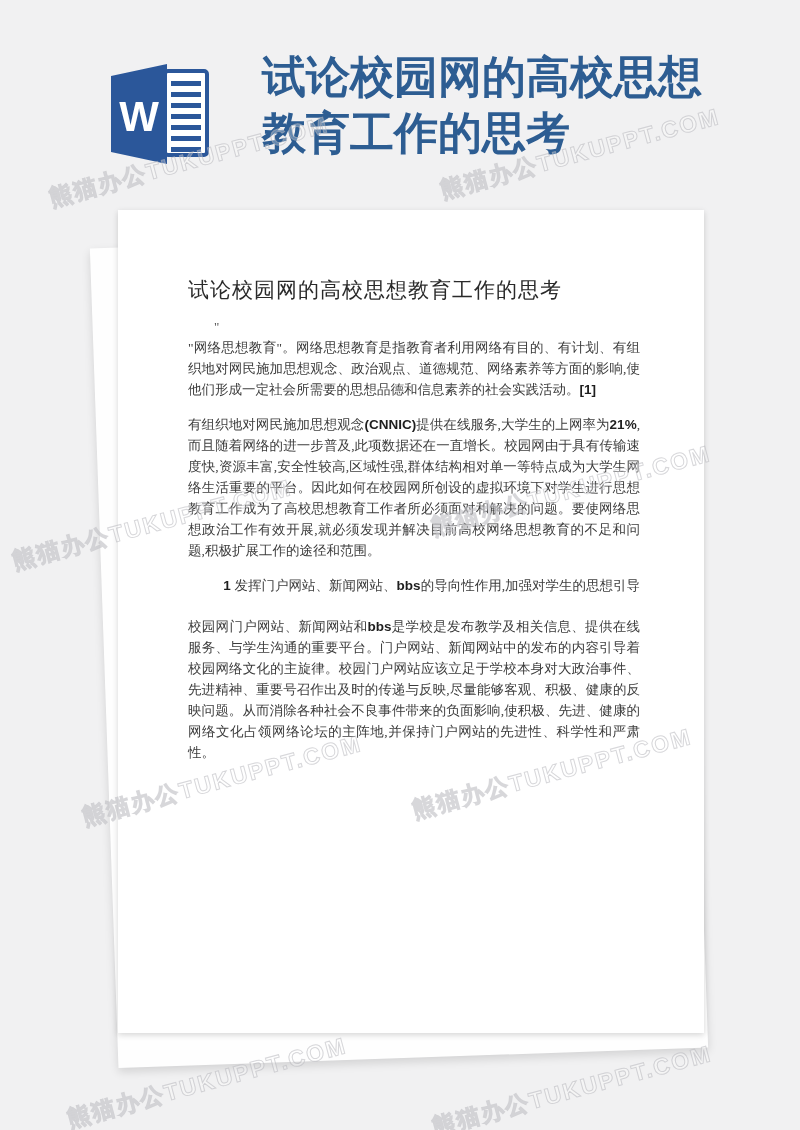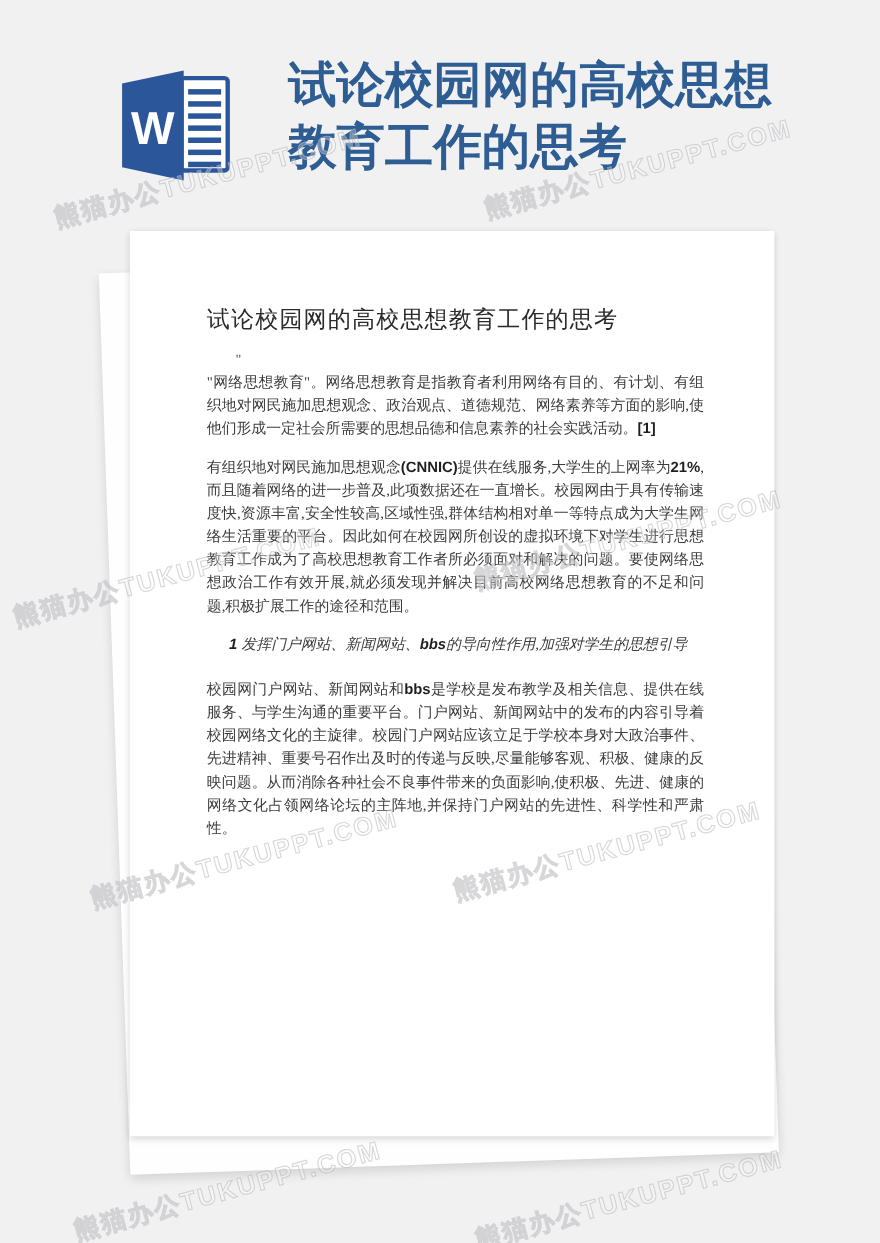--- a/index.html
+++ b/index.html
@@ -28,21 +28,21 @@
   .doc-body {
     padding:0 64px 0 70px; color:#3c3c3c;
     font-size:13.5px; line-height:21px;
   }
   .doc-title { margin:66px 0 0 0; font-size:21px; line-height:28px; color:#2a2a2a; letter-spacing:1px; }
   .small-indent { margin:12px 0 0 0; text-indent:2em; }
   .quote { font-size:13px; color:#555; }
   .kw { margin-top:6px; }
   .para { margin:14px 0 0 0; text-align:justify; }
   .cont { margin-top:0; }
-  .heading { margin-top:14px; text-indent:1.5em; text-align:left;font-style:italic; }
+  .heading { margin-top:14px; text-indent:1.5em; text-align:right; }
   .last { margin-top:20px; }
   .hl { font-family:"Liberation Sans","DejaVu Sans",sans-serif; color:#1f1f1f; font-weight:bold; }
   
   .wm {
     position:absolute; white-space:nowrap; pointer-events:none; z-index:5;
     font:bold 23px "Liberation Sans","DejaVu Sans",sans-serif;
     letter-spacing:2px;
     color:rgba(255,255,255,0.28);
     -webkit-text-stroke:1px rgba(183,183,188,0.55);
     text-stroke:1px rgba(183,183,188,0.55);

